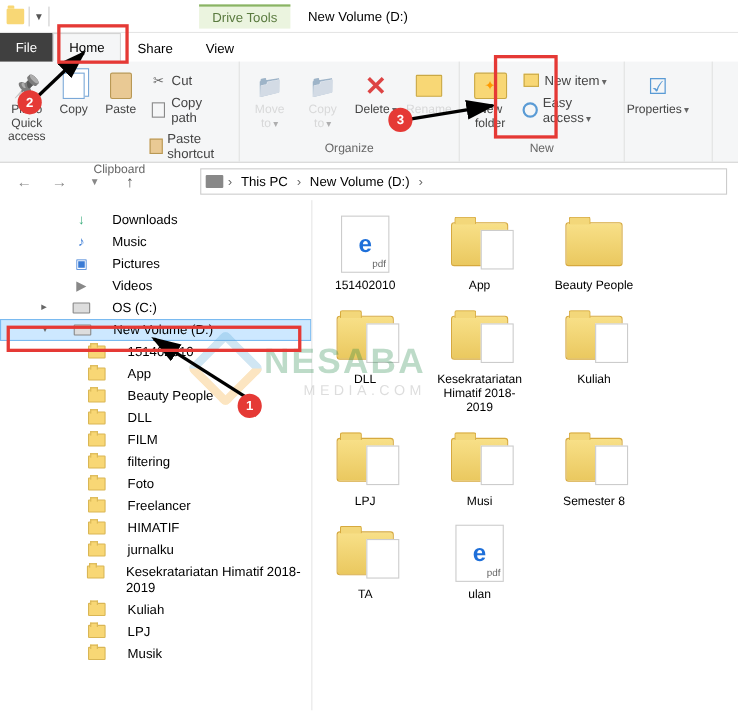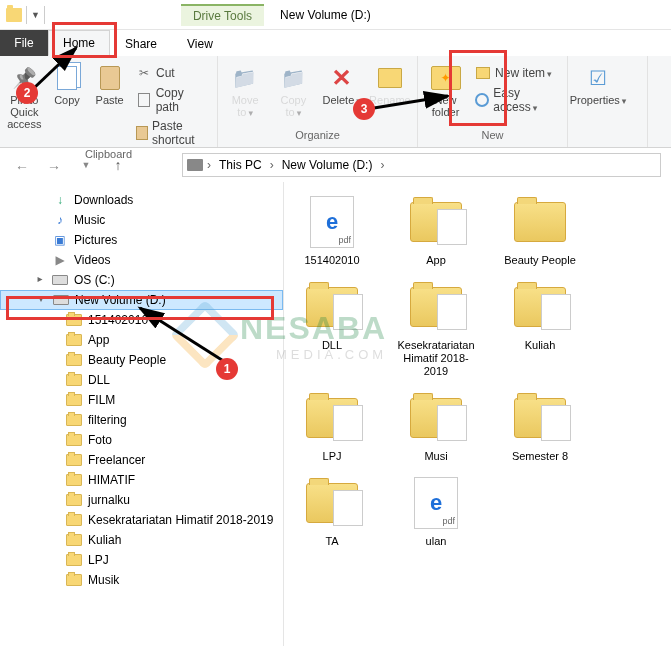--- a/index.html
+++ b/index.html
@@ -58,21 +58,21 @@
 .breadcrumb { flex:1; height:24px; border:1px solid #ccc; display:flex; align-items:center; padding:0 4px; gap:2px;margin-left:44px;}
 .bc-icon { width:16px; height:12px; background:#888; border-radius:1px;}
 .bc-seg { padding:0 4px; color:#000; }
 .bc-sep::after { content:'›'; color:#666; padding:0 2px;}
 
 
 .main { display:flex; height:calc(646px - 30px - 26px - 92px - 34px); }
 .sidebar { width:284px; border-right:1px solid #e5e5e5; overflow-y:auto; padding:8px 0; position:relative;}
 .content { flex:1; padding:12px 8px; overflow:auto; display:flex; flex-wrap:wrap; align-content:flex-start; gap:12px 24px;}
 
-.tree-item { display:flex; align-items:flex-start; gap:6px; padding:3px 6px 3px 34px; cursor:default;}
+.tree-item { display:flex; align-items:flex-start; gap:20px; padding:3px 6px 3px 34px; cursor:default;}
 .tree-item.l2 { padding-left:48px; }
 .tree-item.selected { background:#cde8ff; border:1px solid #7abaf0; padding-top:2px; padding-bottom:2px;}
 .tri { width:12px; display:inline-flex; justify-content:center; color:#666; font-size:10px;}
 .ti-icon { width:16px; height:14px; display:inline-flex; align-items:center; justify-content:center; }
 .ti-folder { width:16px; height:12px; background:#f8d775; border-radius:1px; border:1px solid #d9b655; position:relative;}
 .ti-folder::before{content:'';position:absolute;top:-3px;left:1px;width:5px;height:3px;background:#f8d775;border:1px solid #d9b655;border-bottom:none;}
 .ti-drive { width:16px; height:10px; background:#ddd; border:1px solid #888; border-radius:1px;}
 .ti-dl::before{content:'↓';color:#3a7;font-weight:bold;}
 .ti-music::before{content:'♪';color:#3a7bd5;}
 .ti-pic::before{content:'▣';color:#3a7bd5;}

